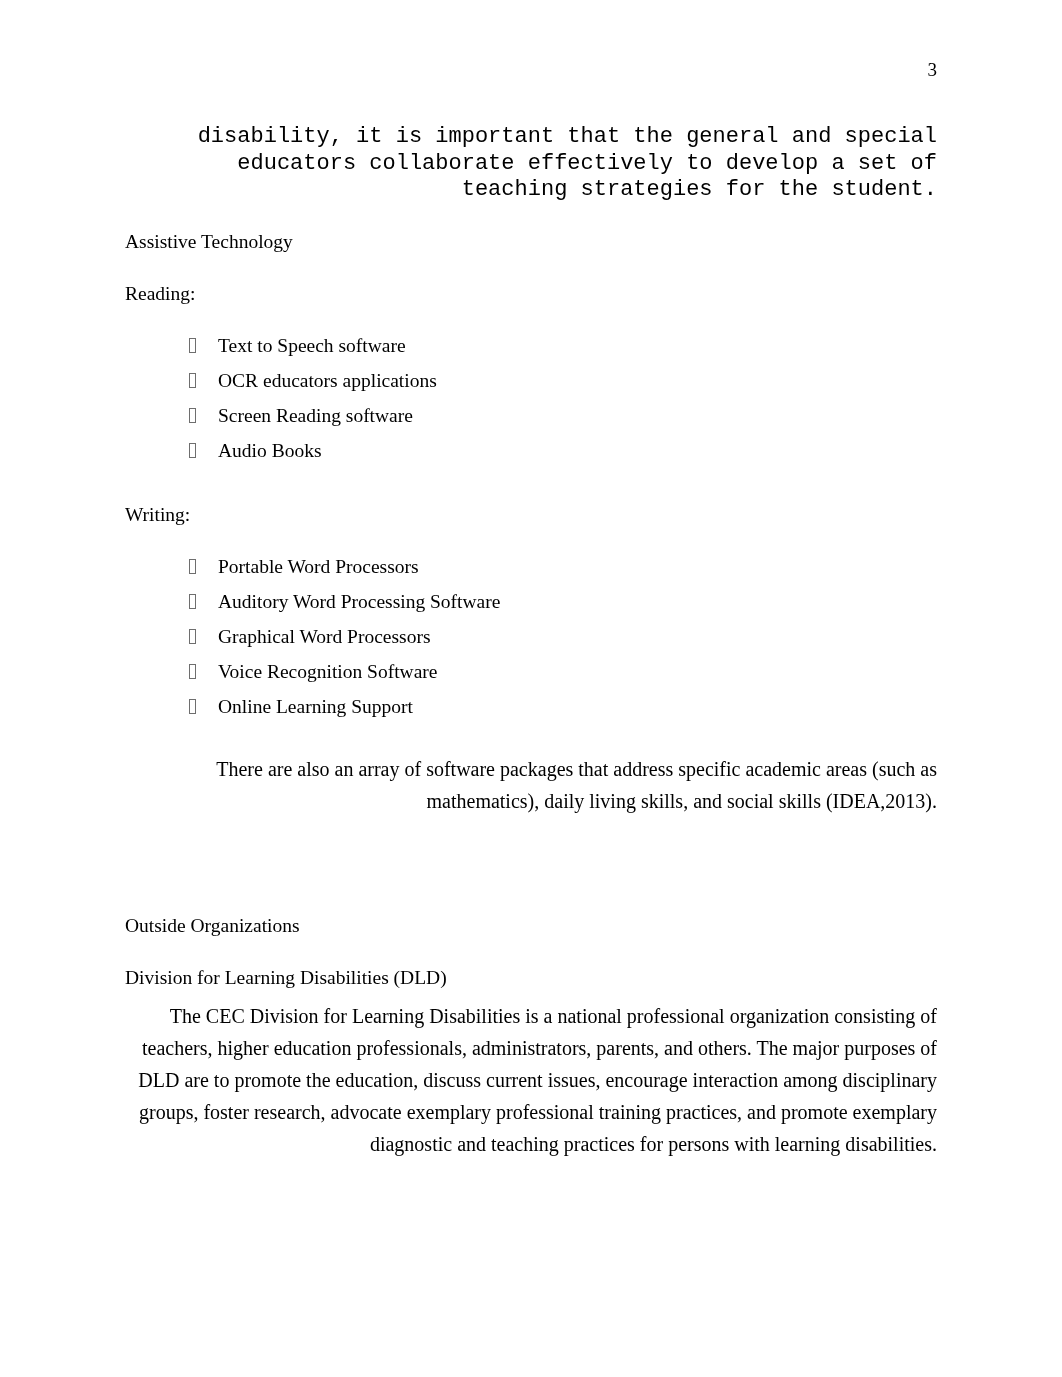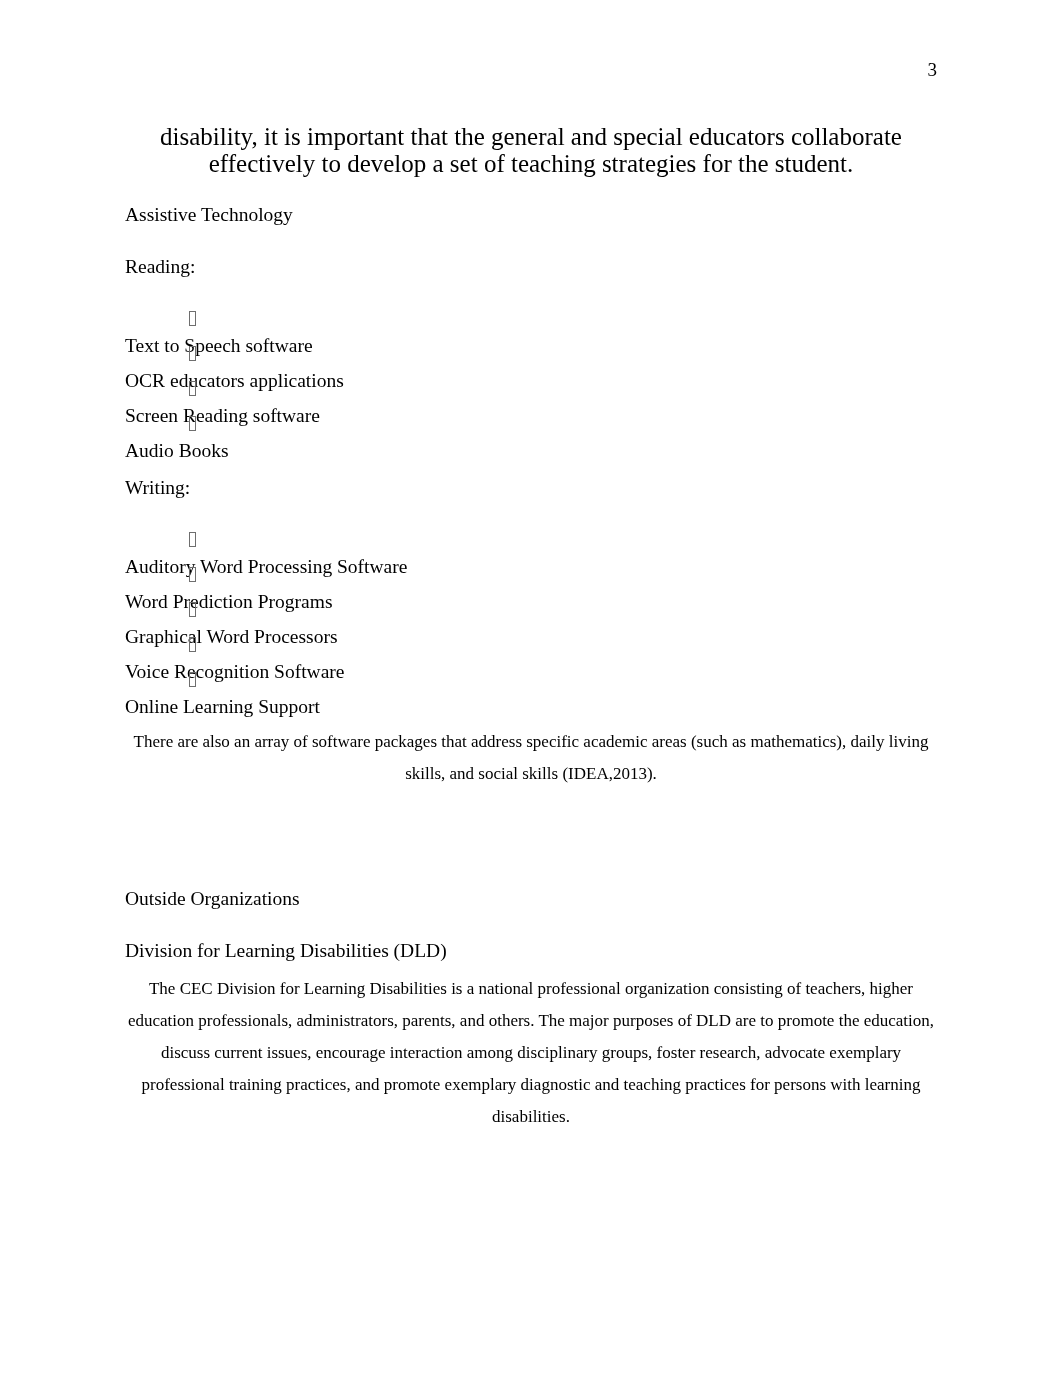--- a/index.html
+++ b/index.html
@@ -42,30 +42,31 @@
     width: 812px;
   }
 
   p, .heading, .bullet-text, .label {
     margin: 0;
     padding: 0;
   }
 
   
   .para-tight {
-    font-size: 25px;
+    font-size: 22px;
     line-height: 26.5px;
-    text-align: center;
+    text-align: right;
+    font-family: Liberation Mono, monospace;
   }
 
   
   .para-loose {
-    font-size: 17px;
+    font-size: 20px;
     line-height: 32px;
-    text-align: center;
+    text-align: right;
   }
 
   .heading {
     font-size: 19.5px;
     line-height: 26px;
   }
 
   .label {
     font-size: 19.5px;
     line-height: 26px;
@@ -80,21 +81,20 @@
   
   .bullet-list {
     margin: 0;
     padding: 0;
     list-style: none;
   }
   .bullet-row {
     display: flex;
     align-items: flex-start;
     height: 35px;
-    flex-direction: column;
   }
   .bullet-glyph {
     width: 29px;
     margin-left: 64px;
     flex: 0 0 auto;
     display: flex;
     align-items: center;
     height: 27px;
   }
   
@@ -164,27 +164,27 @@
 
     <div class="label">Writing:</div>
 
     <div class="gap-sm"></div>
 
     <ul class="bullet-list">
       <li class="bullet-row">
         <span class="bullet-glyph">
             <span class="tofu"></span>
           </span>
+        <span class="bullet-text">Portable Word Processors</span>
+      </li>
+      <li class="bullet-row">
+        <span class="bullet-glyph">
+            <span class="tofu"></span>
+          </span>
         <span class="bullet-text">Auditory Word Processing Software</span>
-      </li>
-      <li class="bullet-row">
-        <span class="bullet-glyph">
-            <span class="tofu"></span>
-          </span>
-        <span class="bullet-text">Word Prediction Programs</span>
       </li>
       <li class="bullet-row">
         <span class="bullet-glyph">
             <span class="tofu"></span>
           </span>
         <span class="bullet-text">Graphical Word Processors</span>
       </li>
       <li class="bullet-row">
         <span class="bullet-glyph">
             <span class="tofu"></span>

